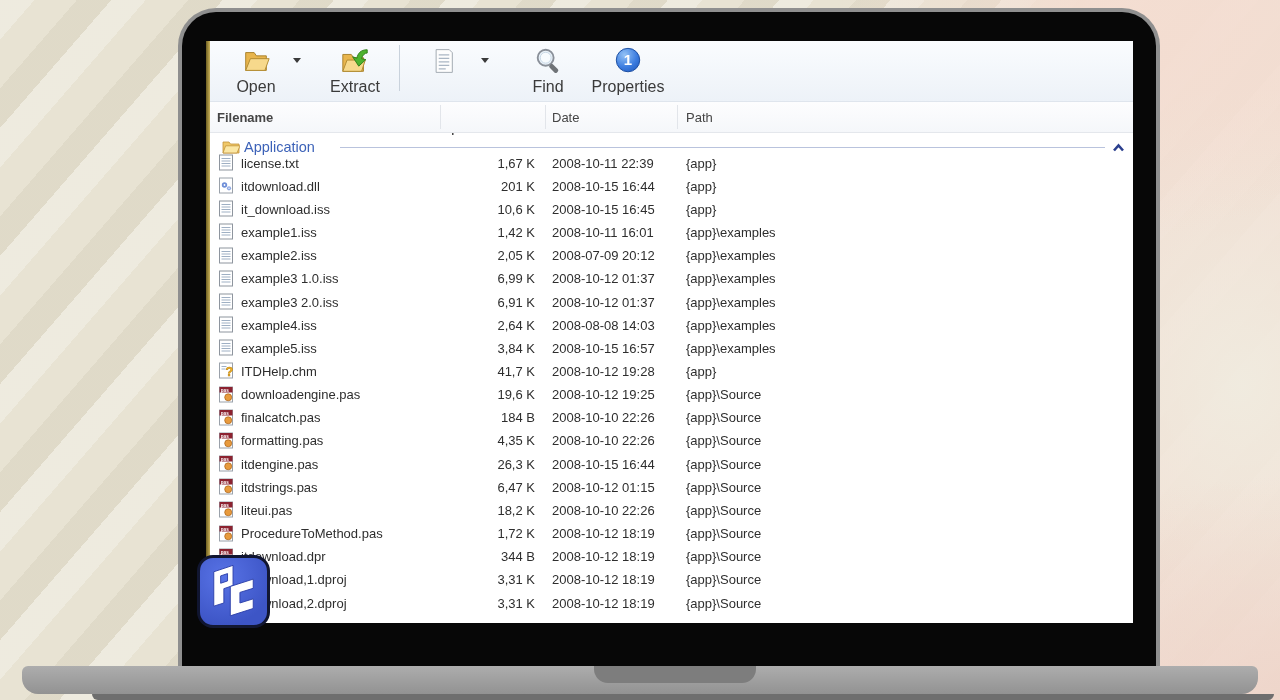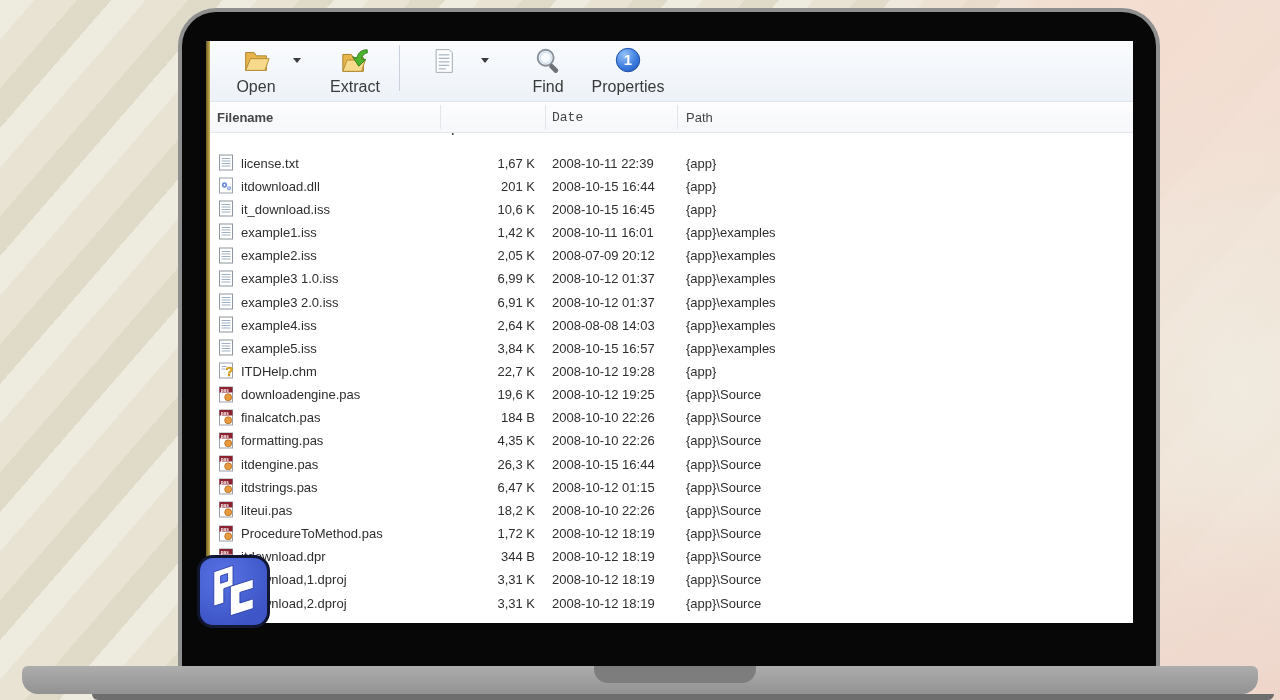--- a/index.html
+++ b/index.html
@@ -70,21 +70,21 @@
   
   .header-row {
     position:absolute; top:61px; left:4px; right:0; height:31px;
     background:linear-gradient(#fdfdfe,#f5f7fa);
     border-bottom:1px solid #e4e7ec;
     color:#454545;
   }
   .hcell { position:absolute; top:0; height:100%; display:flex; align-items:center; }
   .hcell.filename { left:7px;font-weight:bold; }
   .hcell.size { left:150px; width:175px; justify-content:flex-end; }
-  .hcell.date { left:342px;font-family:Liberation Mono, monospace; }
+  .hcell.date { left:342px; }
   .hcell.path { left:476px; }
   .hsep { position:absolute; top:3px; bottom:3px; width:1px; background:#e2e5ea; }
   .hsep.s1{ left:230px; } .hsep.s2{ left:335px; } .hsep.s3{ left:467px; }
 
   
   .group-row {
     position:absolute; top:92px; left:4px; right:0; height:27px;
     display:flex; align-items:center;
   }
   .group-folder { position:absolute; left:12px; top:6px; width:18px; height:15px; }
@@ -187,20 +187,35 @@
 
   <div class="header-row">
     <div class="hcell filename">Filename</div>
     <div class="hcell date">Date</div>
     <div class="hcell path">Path</div>
     <div class="hsep s1"></div>
     <div class="hsep s2"></div>
     <div class="hsep s3"></div>
   </div>
 
+  <div class="group-row">
+    <span class="group-folder">
+      <svg viewBox="0 0 18 15" width="18" height="15">
+        <path d="M1 3 L7 3 L8.5 5 L17 5 L17 14 L1 14 Z" fill="#f0c868" stroke="#c1933a" stroke-width="0.8"></path>
+        <path d="M1 14 L3.6 6.8 L18 6.8 L15 14 Z" fill="#fbe7a4" stroke="#c1933a" stroke-width="0.8"></path>
+      </svg>
+    </span>
+    <span class="group-label">Application</span>
+    <span class="group-line"></span>
+    <span class="group-chevron">
+      <svg viewBox="0 0 13 10" width="13" height="10">
+        <path d="M2 7.5 L6.5 2.5 L11 7.5" stroke="#2b3f8e" stroke-width="2.6" fill="none"></path>
+      </svg>
+    </span>
+  </div>
 
   <div class="rows" id="rows">
       <div class="row">
         <span class="c-icon"><svg viewBox="0 0 17 17" width="17" height="17">
             <rect x="1.5" y="1" width="13" height="15" fill="#ffffff" stroke="#8e959e"></rect>
             <path d="M3.5 4.5 h9 M3.5 7 h9 M3.5 9.5 h9 M3.5 12 h9" stroke="#9fb0c4" stroke-width="1"></path>
           </svg></span>
         <span class="c-name">license.txt</span>
         <span class="c-size">1,67 K</span>
         <span class="c-date">2008-10-11 22:39</span>
@@ -289,21 +304,21 @@
         <span class="c-date">2008-10-15 16:57</span>
         <span class="c-path">{app}\examples</span>
       </div>
       <div class="row">
         <span class="c-icon"><svg viewBox="0 0 17 17" width="17" height="17">
             <rect x="1.5" y="1" width="13" height="15" fill="#ffffff" stroke="#9aa1aa"></rect>
             <path d="M3.5 4.5 h5 M3.5 7 h4" stroke="#9fb0c4" stroke-width="1"></path>
             <text x="7.5" y="14" font-size="12.5" font-weight="bold" fill="#f2b21d" stroke="#b97f10" stroke-width="0.5" font-family="Liberation Sans, sans-serif">?</text>
           </svg></span>
         <span class="c-name">ITDHelp.chm</span>
-        <span class="c-size">22,7 K</span>
+        <span class="c-size">41,7 K</span>
         <span class="c-date">2008-10-12 19:28</span>
         <span class="c-path">{app}</span>
       </div>
       <div class="row">
         <span class="c-icon"><svg viewBox="0 0 17 17" width="17" height="17">
             <rect x="1.5" y="1" width="13" height="15" fill="#ffffff" stroke="#9aa1aa"></rect>
             <rect x="1.5" y="1" width="13" height="5.5" fill="#8c2230"></rect>
             <text x="2.8" y="5.6" font-size="4.6" font-weight="bold" fill="#ffffff" font-family="Liberation Sans, sans-serif">pas</text>
             <circle cx="10.2" cy="11.3" r="3.5" fill="#e89a3c" stroke="#a85f14" stroke-width="0.7"></circle>
           </svg></span>

